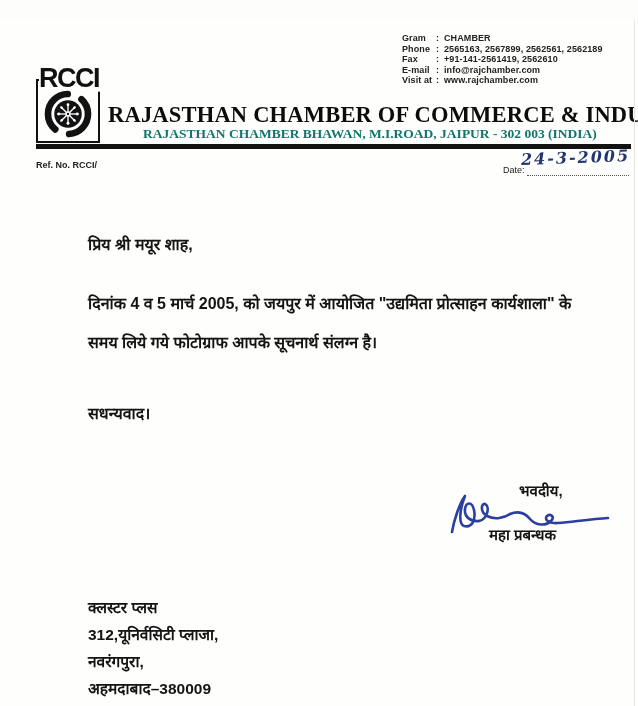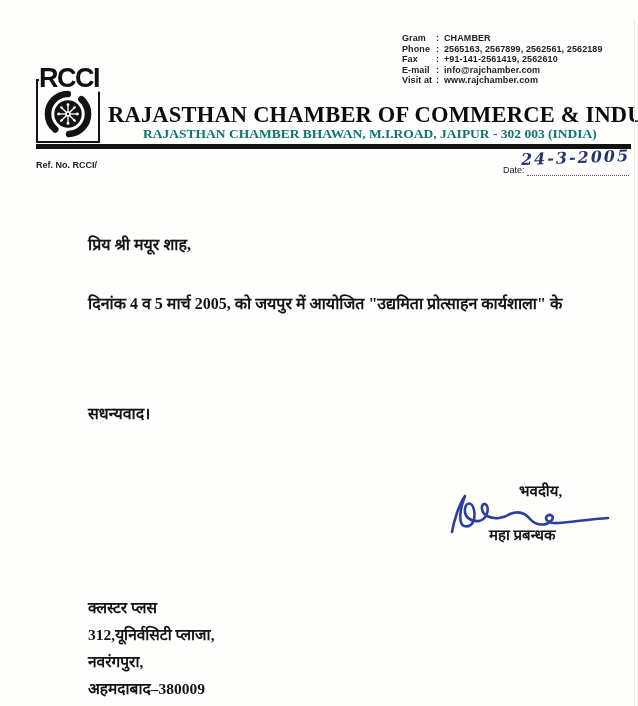--- a/index.html
+++ b/index.html
@@ -79,21 +79,21 @@
   .date-hand {
     position: absolute; top: 0px; left: 18px;
     font-family: "DejaVu Serif", serif;
     font-style: italic; font-weight: bold;
     font-size: 16px; color: #23356e;
     letter-spacing: 2px; transform: rotate(-2deg);
     white-space: nowrap;
   }
 
   
-  .hi { font-family: Liberation Serif, serif; font-weight: bold; color: #141414; }
+  .hi { font-family: Liberation Sans, sans-serif; font-weight: bold; color: #141414; }
   .salutation { position: absolute; top: 213px; left: 88px; font-size: 16px; }
   .para-line1 { position: absolute; top: 272px; left: 88px; font-size: 16px; white-space: nowrap; }
   .para-line2 { position: absolute; top: 311px; left: 88px; font-size: 16px; white-space: nowrap; }
   .thanks     { position: absolute; top: 382px; left: 88px; font-size: 16px; }
 
   
   .closing { position: absolute; top: 460px; left: 519px; font-size: 15px; }
   .signature-svg { position: absolute; top: 466px; left: 438px; }
   .sign-name { position: absolute; top: 513px; left: 452px; font-size: 15px; white-space: nowrap; }
   .sign-designation { position: absolute; top: 504px; left: 489px; font-size: 15px; white-space: nowrap; }
@@ -171,20 +171,21 @@
 
   <div class="ref-no">Ref. No. RCCI/</div>
   <div class="date-group">
     <span class="date-label">Date:</span>
     <span class="date-dotted"></span>
     <span class="date-hand">24-3-2005</span>
   </div>
 
   <div class="hi salutation">प्रिय श्री मयूर शाह,</div>
   <div class="hi para-line1">दिनांक 4 व 5 मार्च 2005, को जयपुर में  आयोजित "उद्यमिता प्रोत्साहन कार्यशाला" के</div>
+  <div class="hi para-line2">समय लिये गये फोटोग्राफ आपके सूचनार्थ संलग्न है।</div>
   <div class="hi thanks">सधन्यवाद।</div>
 
   <div class="hi closing">भवदीय,</div>
   <svg class="signature-svg" width="185" height="55" viewBox="0 0 185 55">
     <g fill="none" stroke="#2a3f9e" stroke-width="2.6" stroke-linecap="round" stroke-linejoin="round">
       <path d="M14 46 C 16 34, 22 16, 27 10 C 22 22, 20 38, 26 40 C 34 42, 38 34, 36 24 C 34 15, 28 16, 27 23 C 26 31, 33 36, 41 35"></path>
       <path d="M41 35 C 50 33, 52 20, 47 18 C 43 17, 42 26, 49 30 C 57 34, 66 32, 72 28"></path>
       <path d="M72 28 C 82 24, 88 28, 92 33 C 98 40, 108 40, 113 35 C 117 31, 113 27, 109 30 C 106 33, 110 38, 120 37 C 140 35, 155 33, 170 32"></path>
     </g>
   </svg>

